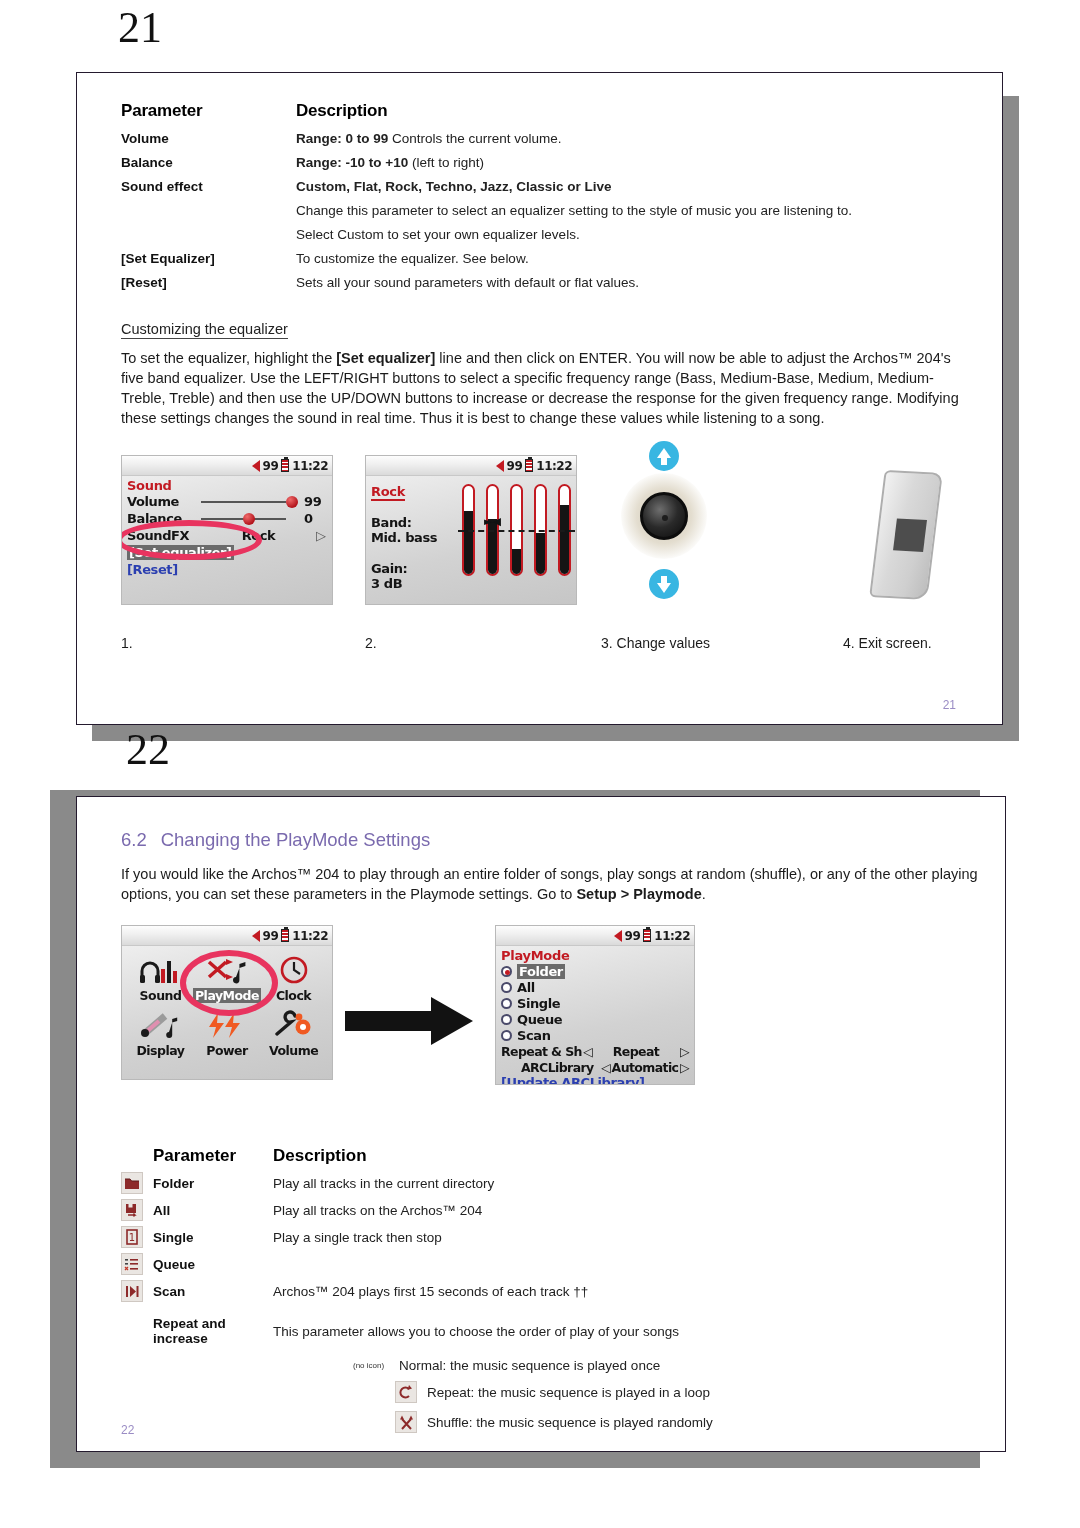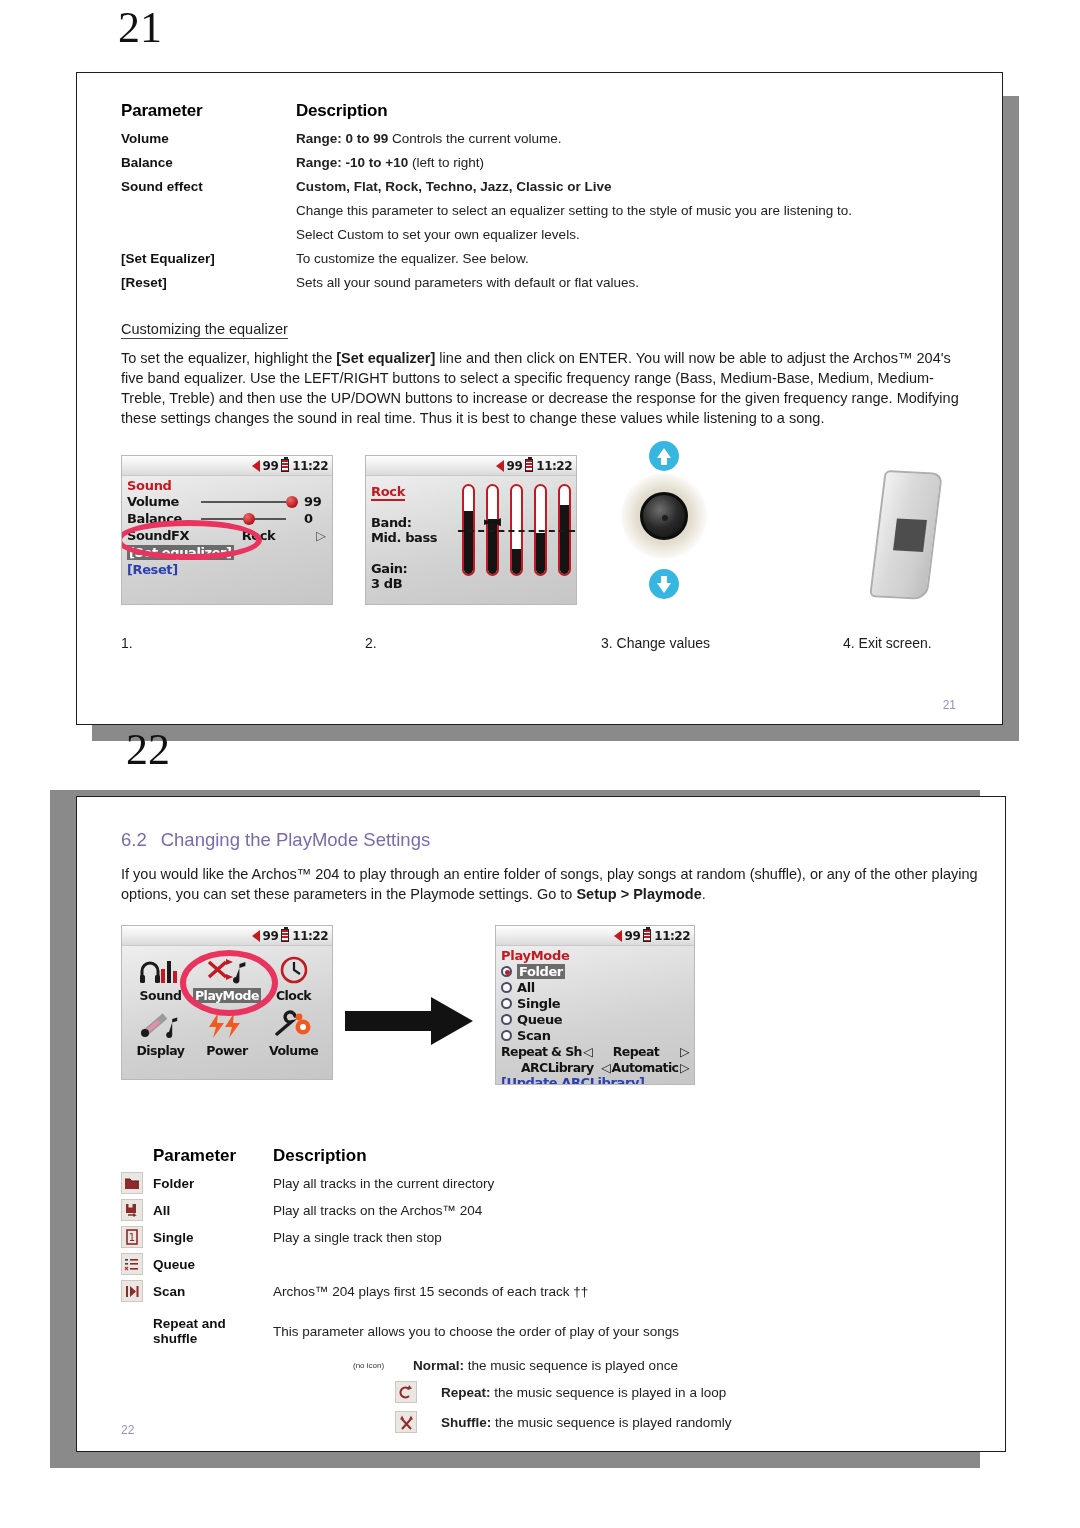--- a/index.html
+++ b/index.html
@@ -268,21 +268,21 @@
   .sub-icon-row { display:flex; align-items:center; margin-bottom:8px; margin-left:232px;}
   .sub-icon-row .sico {
     width:22px;height:22px;flex:0 0 22px;margin-right:10px;
     background:#eae6e2;border:1px solid #cfc8c2;
     display:flex;align-items:center;justify-content:center;color:#8b2a2a;font-size:12px;
   }
   .sub-icon-row .noicon {
     width:42px;flex:0 0 42px;margin-right:4px;font-size:8px;color:#333;
   }
   .sub-icon-row .stext { font-size:13.5px;color:#222; }
-  .sub-icon-row .stext b { font-weight:bold;margin-left:14px; }
+  .sub-icon-row .stext b { font-weight:normal; }
 
   .steplabels { position:absolute; font-size:14px; color:#1b1b1b; }
 
   .bigarrow { position:absolute; }
 </style>
 </head>
 <body>
 
 <div id="root">
 
@@ -654,21 +654,21 @@
                 <path d="M6 2 L12 7.5 L6 13 z" fill="#8d2a2a"></path>
                 <rect x="12.5" y="2" width="2" height="11" fill="#8d2a2a"></rect>
               </svg>
           </div>
           <div class="nm">Scan</div>
           <div class="ds">Archos™ 204 plays first 15 seconds of each track ††</div>
         </div>
 
         <div class="irow" style="margin-top:14px;">
           <div class="ico" style="background:none;border:none;"></div>
-          <div class="nm">Repeat and shuffle</div>
+          <div class="nm">Repeat and increase</div>
           <div class="ds">This parameter allows you to choose the order of play of your songs</div>
         </div>
 
         <div class="sub-icon-row" style="margin-top:12px;">
           <div class="noicon">(no icon)</div>
           <div class="stext"><b>Normal:</b><span> the music sequence is played once</span></div>
         </div>
 
         <div class="sub-icon-row" style="margin-left:274px;">
           <div class="sico">

